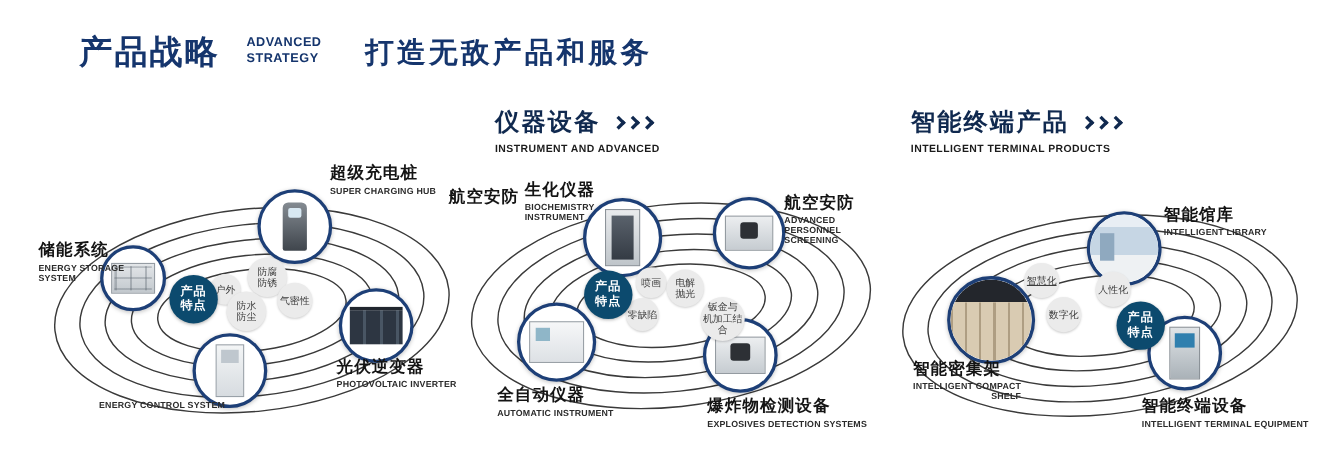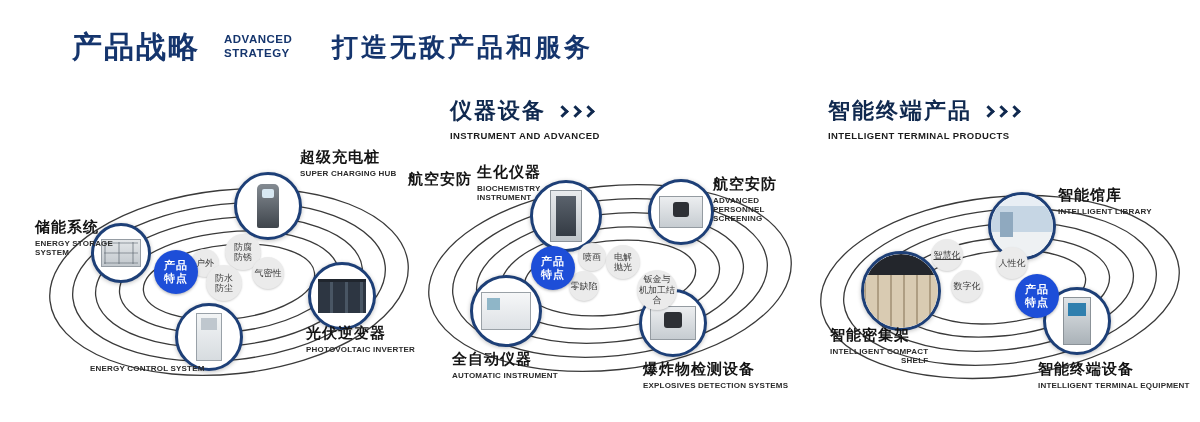--- a/index.html
+++ b/index.html
@@ -19,21 +19,21 @@
   .chevrons { display:inline-flex; gap:4px; margin-left:4px; }
   .chev { display:inline-block; width:9px; height:9px; border-top:3px solid #10294f; border-right:3px solid #10294f; transform:rotate(45deg); }
   .sec-sub { font-size:9.5px; font-weight:bold; color:#1c1c1c; letter-spacing:.4px; margin-top:4px; }
 
   
   .diagram { position:absolute; }
   .rings { position:absolute; left:0; top:0; z-index:1; }
   .node { position:absolute; z-index:2; border-radius:50%; background:#fff; border:3px solid #1d3f77;
           display:flex; align-items:center; justify-content:center; overflow:hidden;
           box-shadow:0 1px 4px rgba(0,0,0,.25); }
-  .badge { position:absolute; z-index:4; border-radius:50%; background:#1d4ed8; color:#fff;
+  .badge { position:absolute; z-index:4; border-radius:50%; background:#0c4a6e; color:#fff;
            display:flex; flex-direction:column; align-items:center; justify-content:center;
            font-size:11px; font-weight:bold; line-height:1.2; letter-spacing:1px;
            box-shadow:0 1px 3px rgba(0,0,0,.3); }
   .bubble { position:absolute; z-index:3; border-radius:50%; background:#ebebeb; color:#3d3d3d;
             display:flex; align-items:center; justify-content:center; text-align:center;
             font-size:9px; line-height:1.15; white-space:pre-line;
             box-shadow:0 1px 2px rgba(0,0,0,.18); }
   .plabel { position:absolute; z-index:5; }
   .plabel .cn { font-size:15px; font-weight:bold; color:#141414; letter-spacing:1px; }
   .plabel .en { font-size:8px; font-weight:bold; color:#2b2b2b; letter-spacing:.2px; margin-top:2px; white-space:pre-line; }

